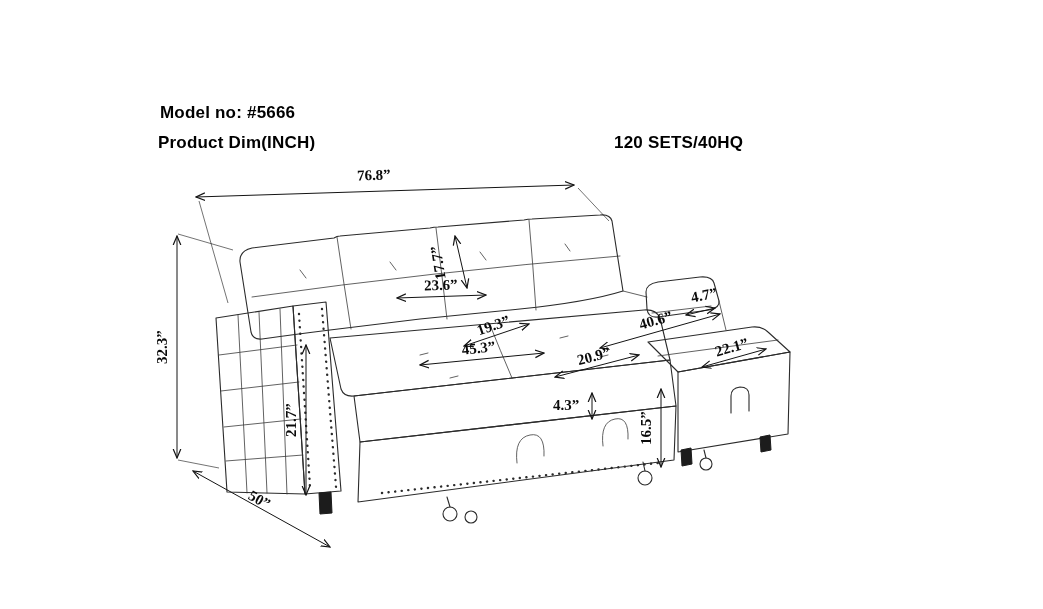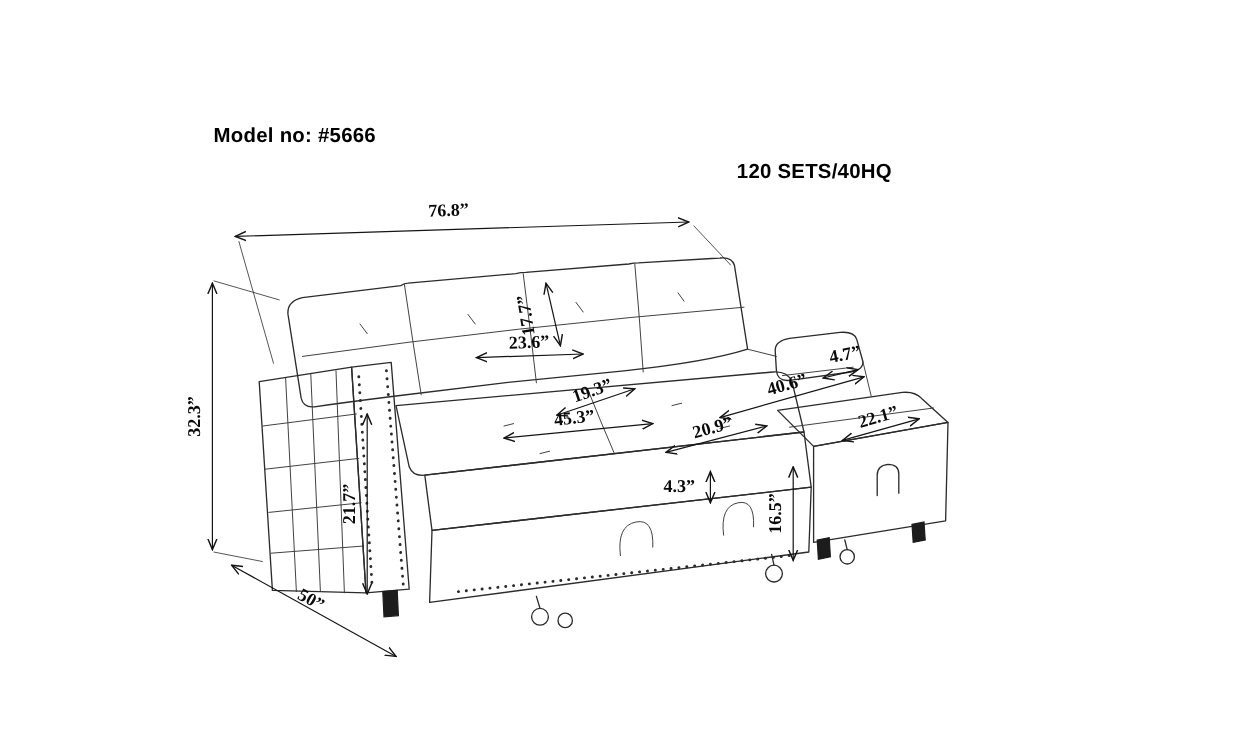--- a/index.html
+++ b/index.html
@@ -1,39 +1,40 @@
 <!DOCTYPE html>
 <html><head>
 <meta charset="utf-8">
 <style>
   html, body { margin:0; padding:0; background:#ffffff; }
   .canvas {
     position:relative; width:1043px; height:609px; background:#ffffff;
     overflow:hidden; font-family:"Liberation Sans", sans-serif;
   }
   .hdr { position:absolute; font-weight:700; color:#000; font-size:17px; letter-spacing:.2px; white-space:nowrap; }
-  .hdr-model { left:178px; top:103px; }
+  .hdr-model { left:160px; top:103px; }
   .hdr-pdim  { left:158px; top:133px; }
   .hdr-sets  { left:614px; top:133px; }
   svg.draw { position:absolute; left:0; top:0; }
 
   .ln   { stroke:#2b2b2b; stroke-width:1.1; fill:none; stroke-linejoin:round; stroke-linecap:round; }
   .seam { stroke:#3a3a3a; stroke-width:.8; fill:none; stroke-linecap:round; }
   .dim  { stroke:#141414; stroke-width:1; fill:none; }
   .ext  { stroke:#141414; stroke-width:.6; fill:none; }
   .dots { stroke:#2b2b2b; stroke-width:2.4; stroke-dasharray:.1 6.5; stroke-linecap:round; fill:none; }
   .leg  { fill:#1c1c1c; stroke:#1c1c1c; }
   .dimtext { font-family:"Liberation Serif", serif; font-size:15px; font-weight:700; fill:#0a0a0a; }
 </style>
 </head>
 <body>
 
 <div class="canvas">
 
   <div class="hdr hdr-model">Model no: #5666</div>
+  <div class="hdr hdr-pdim">Product Dim(INCH)</div>
   <div class="hdr hdr-sets">120 SETS/40HQ</div>
 
   <svg class="draw" width="1043" height="609" viewBox="0 0 1043 609" xmlns="http://www.w3.org/2000/svg">
     <defs>
       <marker id="ah" viewBox="0 0 10 10" refX="9" refY="5" markerWidth="10" markerHeight="10" orient="auto-start-reverse" markerUnits="strokeWidth">
         <path d="M0,1.2 L9,5 L0,8.8" fill="none" stroke="#141414" stroke-width="1.2"></path>
       </marker>
     </defs>
 
     <g>

